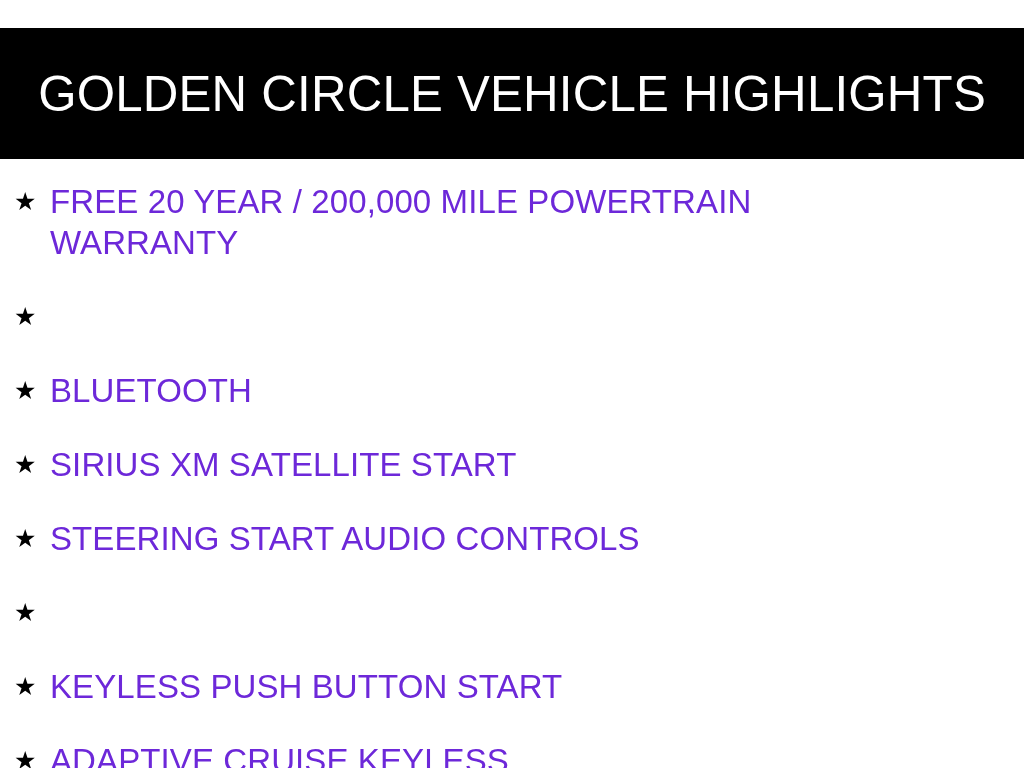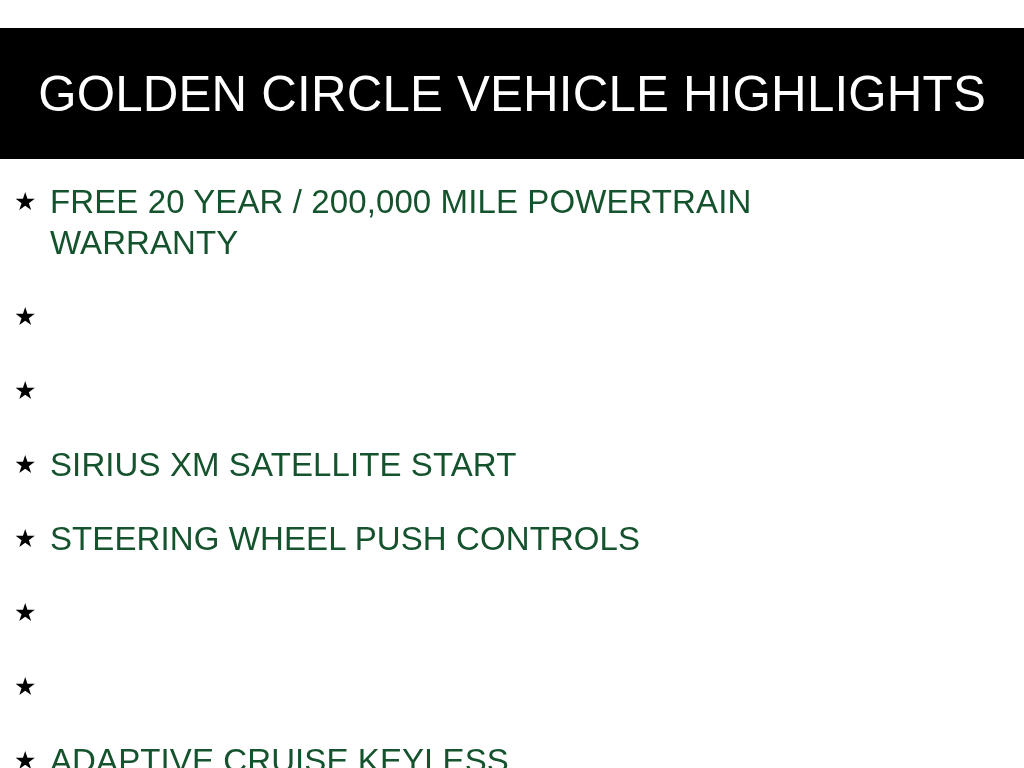--- a/index.html
+++ b/index.html
@@ -73,21 +73,21 @@
     font-size: 25px;
     line-height: 41px;
     width: 36px;
     text-align: left;
     padding-top: 22px;
     box-sizing: content-box;
     user-select: none;
   }
   .highlight-text {
     flex: 1 1 auto;
-    color: #14532d;
+    color: #6d28d9;
     font-family: "Liberation Sans", sans-serif;
     font-size: 33px;
     font-weight: 400;
     line-height: 41px;
     letter-spacing: 0.1px;
     padding-top: 22px;
     padding-right: 190px;
     box-sizing: border-box;
   }
 </style>
@@ -106,38 +106,40 @@
       <span class="bullet-star">★</span>
       <span class="highlight-text">FREE 20 YEAR / 200,000 MILE POWERTRAIN WARRANTY</span>
     </li>
 
     <li class="highlight-item">
       <span class="bullet-star">★</span>
     </li>
 
     <li class="highlight-item">
       <span class="bullet-star">★</span>
+      <span class="highlight-text">BLUETOOTH</span>
     </li>
 
     <li class="highlight-item">
       <span class="bullet-star">★</span>
       <span class="highlight-text">SIRIUS XM SATELLITE START</span>
     </li>
 
     <li class="highlight-item">
       <span class="bullet-star">★</span>
-      <span class="highlight-text">STEERING WHEEL PUSH CONTROLS</span>
+      <span class="highlight-text">STEERING START AUDIO CONTROLS</span>
     </li>
 
     <li class="highlight-item">
       <span class="bullet-star">★</span>
     </li>
 
     <li class="highlight-item">
       <span class="bullet-star">★</span>
+      <span class="highlight-text">KEYLESS PUSH BUTTON START</span>
     </li>
 
     <li class="highlight-item">
       <span class="bullet-star">★</span>
       <span class="highlight-text">ADAPTIVE CRUISE KEYLESS</span>
     </li>
 
   </ul>
 </div>
 

